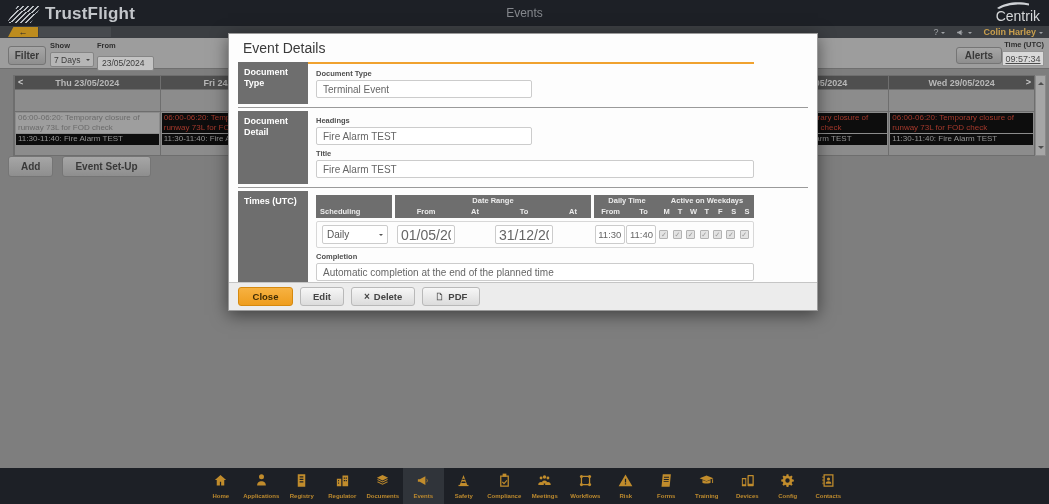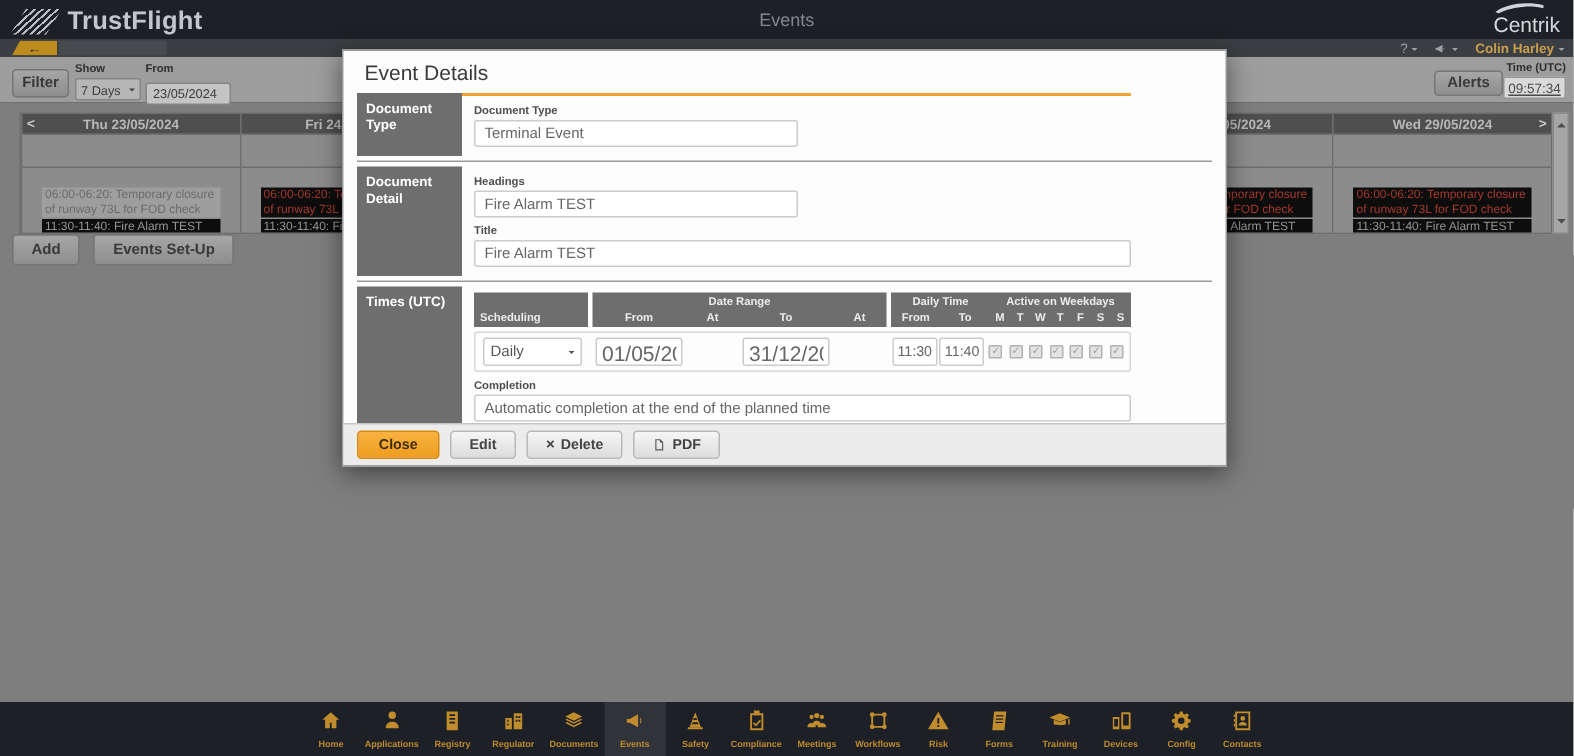--- a/index.html
+++ b/index.html
@@ -54,21 +54,21 @@
   .rowhead-col { width:27px; flex:none; }
   .corner-cell { height:13px; background:#4f4f4f; }
   .rowhead { background:#5f5f5f; color:#c9c9c9; font-size:8px; font-weight:bold; display:flex; align-items:center; padding-left:2px; border-top:1px solid #6e6e6e; }
   .rh-allday { height:22px; } .rh-timed { height:44px; }
   .day-col { flex:1; border-left:1px solid #6e6e6e; min-width:0; }
   .day-head { height:13px; background:#4f4f4f; color:#b8b8b8; font-size:9px; font-weight:bold;
     display:flex; align-items:center; justify-content:center; position:relative; white-space:nowrap; }
   .day-nav { position:absolute; color:#cccccc; font-size:9px; cursor:pointer; top:1px; }
   .day-nav.prev { left:3px; } .day-nav.next { right:3px; }
   .allday-cell { height:22px; background:#8c8c8c; border-top:1px solid #6e6e6e; }
-  .timed-cell { height:44px; background:#8c8c8c; border-top:1px solid #6e6e6e; padding:12px; overflow:hidden; }
+  .timed-cell { height:44px; background:#8c8c8c; border-top:1px solid #6e6e6e; padding:0; overflow:hidden; }
   .ev { font-size:8px; line-height:10px; margin:1px; padding:0 2px; overflow:hidden; cursor:pointer; }
   .ev1 { height:20px; }
   .ev1.alert { background:#0d0d0d; color:#a5392c; }
   .ev1.past  { background:#9e9e9e; color:#6b6b6b; }
   .ev2 { height:11px; background:#0d0d0d; color:#949494; white-space:nowrap; }
   .scrollbar { position:absolute; left:1035px; top:75px; width:11px; height:81px; background:#a6a6a6; border:1px solid #8a8a8a;
     display:flex; flex-direction:column; justify-content:space-between; align-items:center; z-index:1; cursor:pointer; }
   .sb-arrow { width:0; height:0; border:3px solid transparent; margin:3px 0; }
   .sb-up { border-bottom-color:#4f4f4f; } .sb-down { border-top-color:#4f4f4f; }
 
@@ -271,21 +271,21 @@
         </div>
       </div>
     </div>
   <div class="scrollbar">
     <i class="sb-arrow sb-up"></i>
     <i class="sb-arrow sb-down"></i>
   </div>
 
   <div class="action-row">
     <button class="btn-gray">Add</button>
-    <button class="btn-gray">Events Set-Up</button>
+    <button class="btn-gray">Event Set-Up</button>
   </div>
 
   <div class="modal">
     <div class="modal-title">Event Details</div>
     <div class="modal-body">
 
       <div class="m-section">
         <div class="m-label">Document Type</div>
         <div class="m-content orange-top">
           <div class="f-label">Document Type</div>

